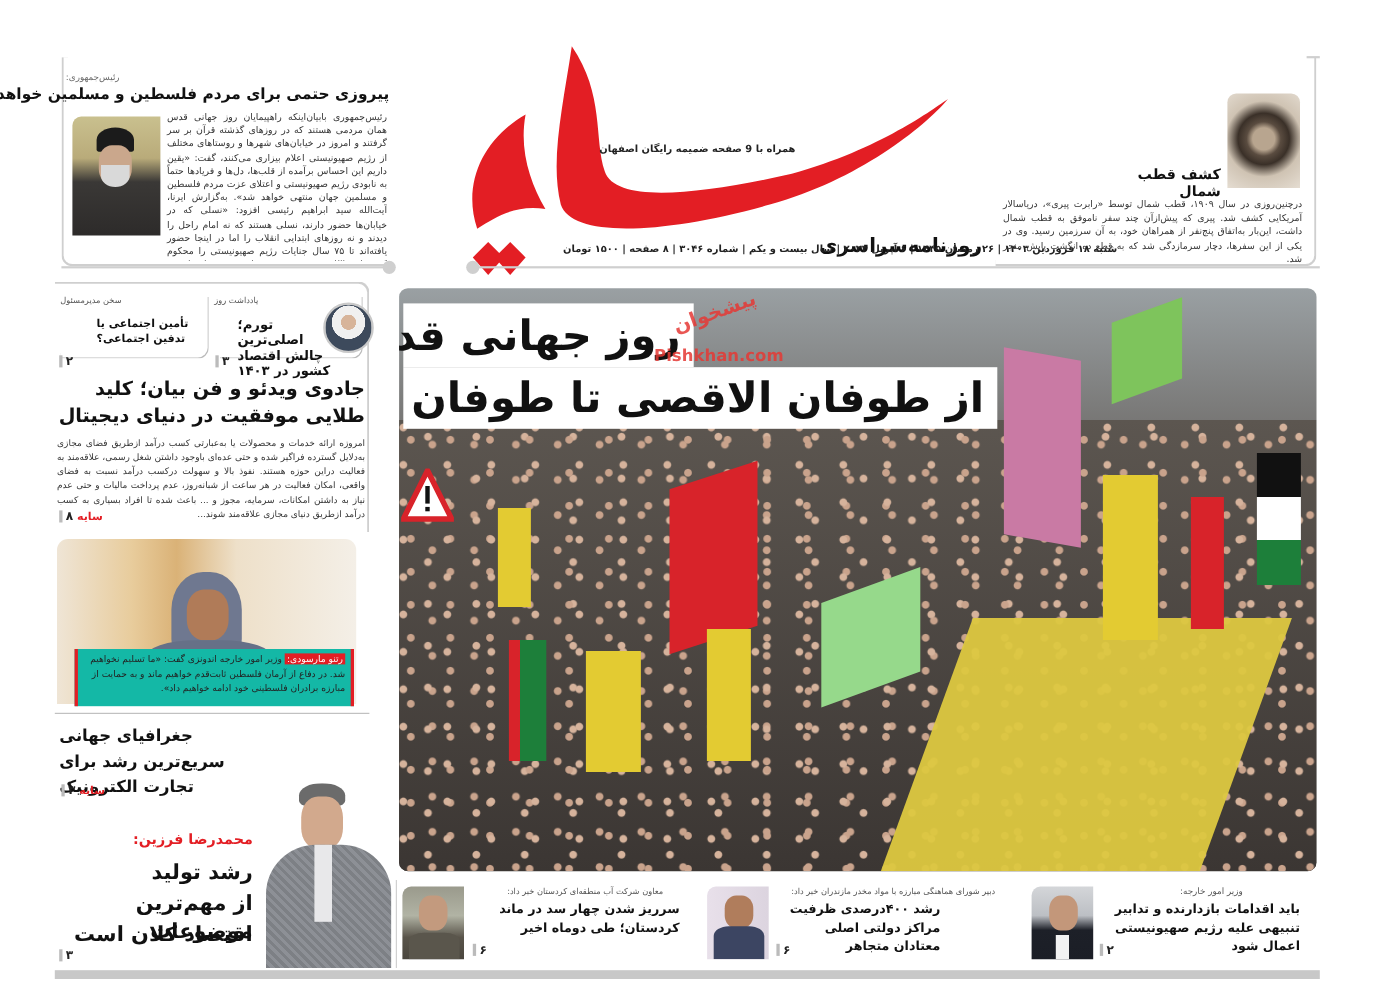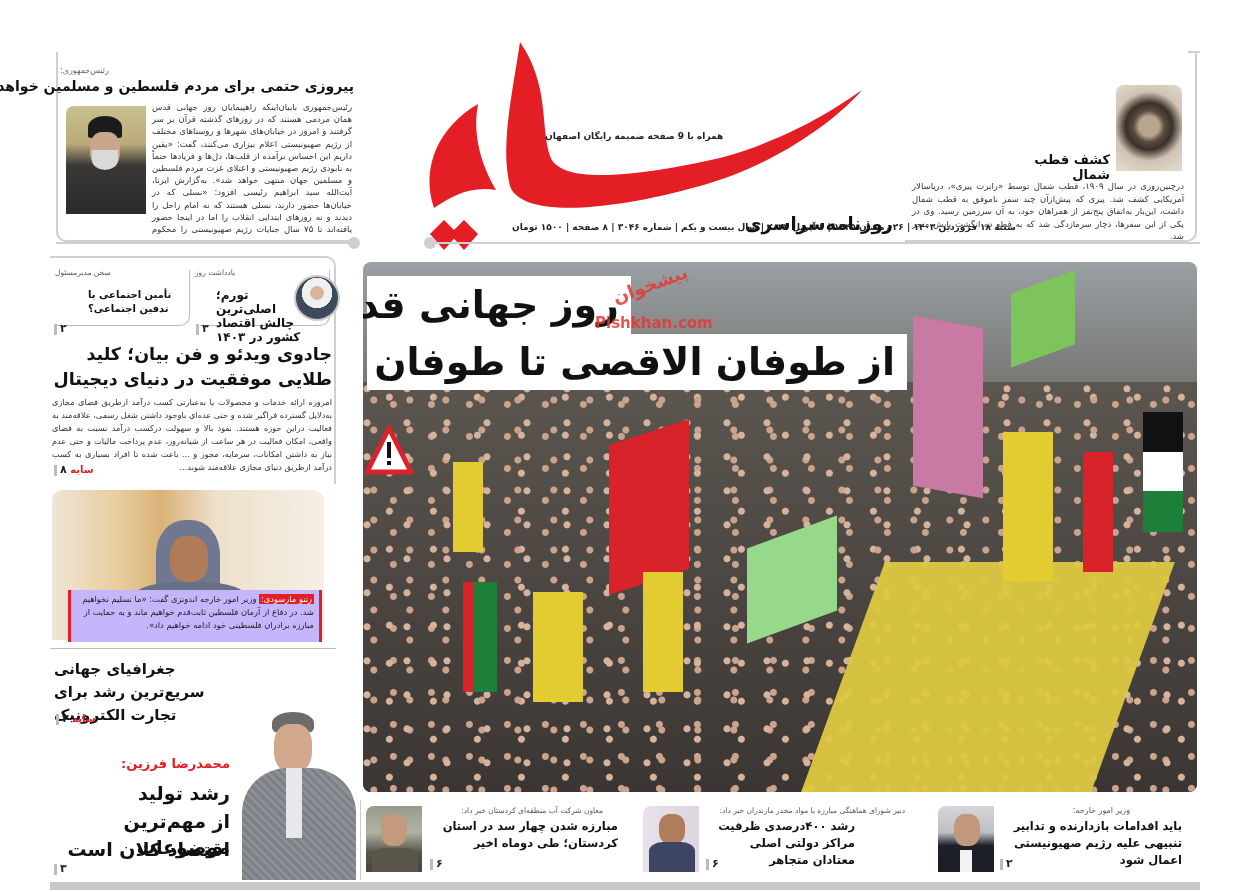--- a/index.html
+++ b/index.html
@@ -94,21 +94,21 @@
 
 <div class="abs h-bold" style="left:52px; top:342px; width:280px; font-size:17.5px; line-height:25px; text-align:right;">جادوی ویدئو و فن بیان؛ کلید طلایی موفقیت در دنیای دیجیتال</div>
 <div class="abs body-text" style="left:52px; top:396px; width:280px; font-size:8.2px; line-height:13px;">امروزه ارائه خدمات و محصولات یا به‌عبارتی کسب درآمد ازطریق فضای مجازی به‌دلایل گسترده فراگیر شده و حتی عده‌ای باوجود داشتن شغل رسمی، علاقه‌مند به فعالیت دراین حوزه هستند. نفوذ بالا و سهولت درکسب درآمد نسبت به فضای واقعی، امکان فعالیت در هر ساعت از شبانه‌روز، عدم پرداخت مالیات و حتی عدم نیاز به داشتن امکانات، سرمایه، مجوز و ... باعث شده تا افراد بسیاری به کسب درآمد ازطریق دنیای مجازی علاقه‌مند شوند...</div>
 <div class="abs" style="left:54px; top:463px; font-size:10px; color:#e31e24; font-weight:bold;"><span>سایه</span> <span class="pageref" style="color:#222;">۸</span></div>
 
 <div class="photo" style="left:52px; top:490px; width:272px; height:150px; border-radius:10px 10px 0 0; background:linear-gradient(90deg,#efe5d6 0%,#e8cc9c 25%,#dab277 40%,#eee0c9 60%,#f4efe7 100%);">
   <div class="abs" style="left:104px; top:30px; width:64px; height:76px; border-radius:45% 45% 20% 20%; background:#6f7890;"></div>
   <div class="abs" style="left:118px; top:46px; width:38px; height:46px; border-radius:40%; background:#b07b58;"></div>
   <div class="abs" style="left:80px; top:92px; width:116px; height:40px; border-radius:40% 40% 0 0; background:#667087;"></div>
 </div>
-<div class="abs" style="left:68px; top:590px; width:254px; height:52px; background:#c4b5fd; border-right:3px solid #e31e24; border-left:3px solid #e31e24; padding:3px 5px; font-size:8.3px; line-height:13px; color:#222; text-align:right;">
+<div class="abs" style="left:68px; top:590px; width:254px; height:52px; background:#14b8a6; border-right:3px solid #e31e24; border-left:3px solid #e31e24; padding:3px 5px; font-size:8.3px; line-height:13px; color:#222; text-align:right;">
   <span style="background:#e31e24; color:#fff; padding:0 2px;">رتنو مارسودی:</span>
   <span>وزیر امور خارجه اندونزی گفت: «ما تسلیم نخواهیم شد. در دفاع از آرمان فلسطین ثابت‌قدم خواهیم ماند و به حمایت از مبارزه برادران فلسطینی خود ادامه خواهیم داد».</span>
 </div>
 
 <div class="abs" style="left:50px; top:648px; width:286px; height:1px; background:#bbb;"></div>
 <div class="abs h-bold" style="left:54px; top:658px; width:200px; font-size:15px; line-height:23px; text-align:left;">جغرافیای جهانی سریع‌ترین رشد برای تجارت الکترونیک</div>
 <div class="abs" style="left:56px; top:712px; font-size:10px; color:#e31e24; font-weight:bold;"><span>سایه</span> <span class="pageref" style="color:#222;">۳</span></div>
 
 <div class="photo" style="left:232px; top:712px; width:124px; height:168px; border-radius:0; background:transparent;">
   <div class="abs" style="left:40px; top:0px; width:42px; height:22px; border-radius:50% 50% 30% 30%; background:#6b6b6b;"></div>
@@ -172,17 +172,17 @@
 </div>
 <div class="abs kicker btm-item" style="left:705px; top:806px; width:200px; font-size:7.5px; text-align:right; overflow:hidden;">دبیر شورای هماهنگی مبارزه با مواد مخدر مازندران خبر داد:</div>
 <div class="abs h-bold" style="left:705px; top:818px; width:150px; font-size:11.5px; line-height:17px; text-align:right;">رشد ۴۰۰درصدی ظرفیت مراکز دولتی اصلی معتادان متجاهر</div>
 <div class="abs pageref" style="left:706px; top:857px; width:20px; text-align:left;">۶</div>
 
 <div class="photo" style="left:366px; top:806px; width:56px; height:66px; background:linear-gradient(180deg,#9a9a8c 0%,#b1b3a4 40%,#59544a 70%,#4a463e 100%);">
   <div class="abs" style="left:15px; top:8px; width:26px; height:32px; border-radius:40%; background:#c39a7e;"></div>
   <div class="abs" style="left:6px; top:42px; width:46px; height:24px; border-radius:30% 30% 0 0; background:#5a564c;"></div>
 </div>
 <div class="abs kicker btm-item" style="left:428px; top:806px; width:175px; font-size:7.5px; text-align:right;">معاون شرکت آب منطقه‌ای کردستان خبر داد:</div>
-<div class="abs h-bold" style="left:428px; top:818px; width:190px; font-size:11.5px; line-height:17px; text-align:right;">مبارزه شدن چهار سد در استان کردستان؛ طی دوماه اخیر</div>
+<div class="abs h-bold" style="left:428px; top:818px; width:190px; font-size:11.5px; line-height:17px; text-align:right;">سرریز شدن چهار سد در ماند کردستان؛ طی دوماه اخیر</div>
 <div class="abs pageref" style="left:430px; top:857px; width:20px; text-align:left;">۶</div>
 
 <div class="abs" style="left:360px; top:800px; width:1px; height:80px; background:#ccc;"></div>
 <div class="bottom-bar"></div>
 
 </body></html>

